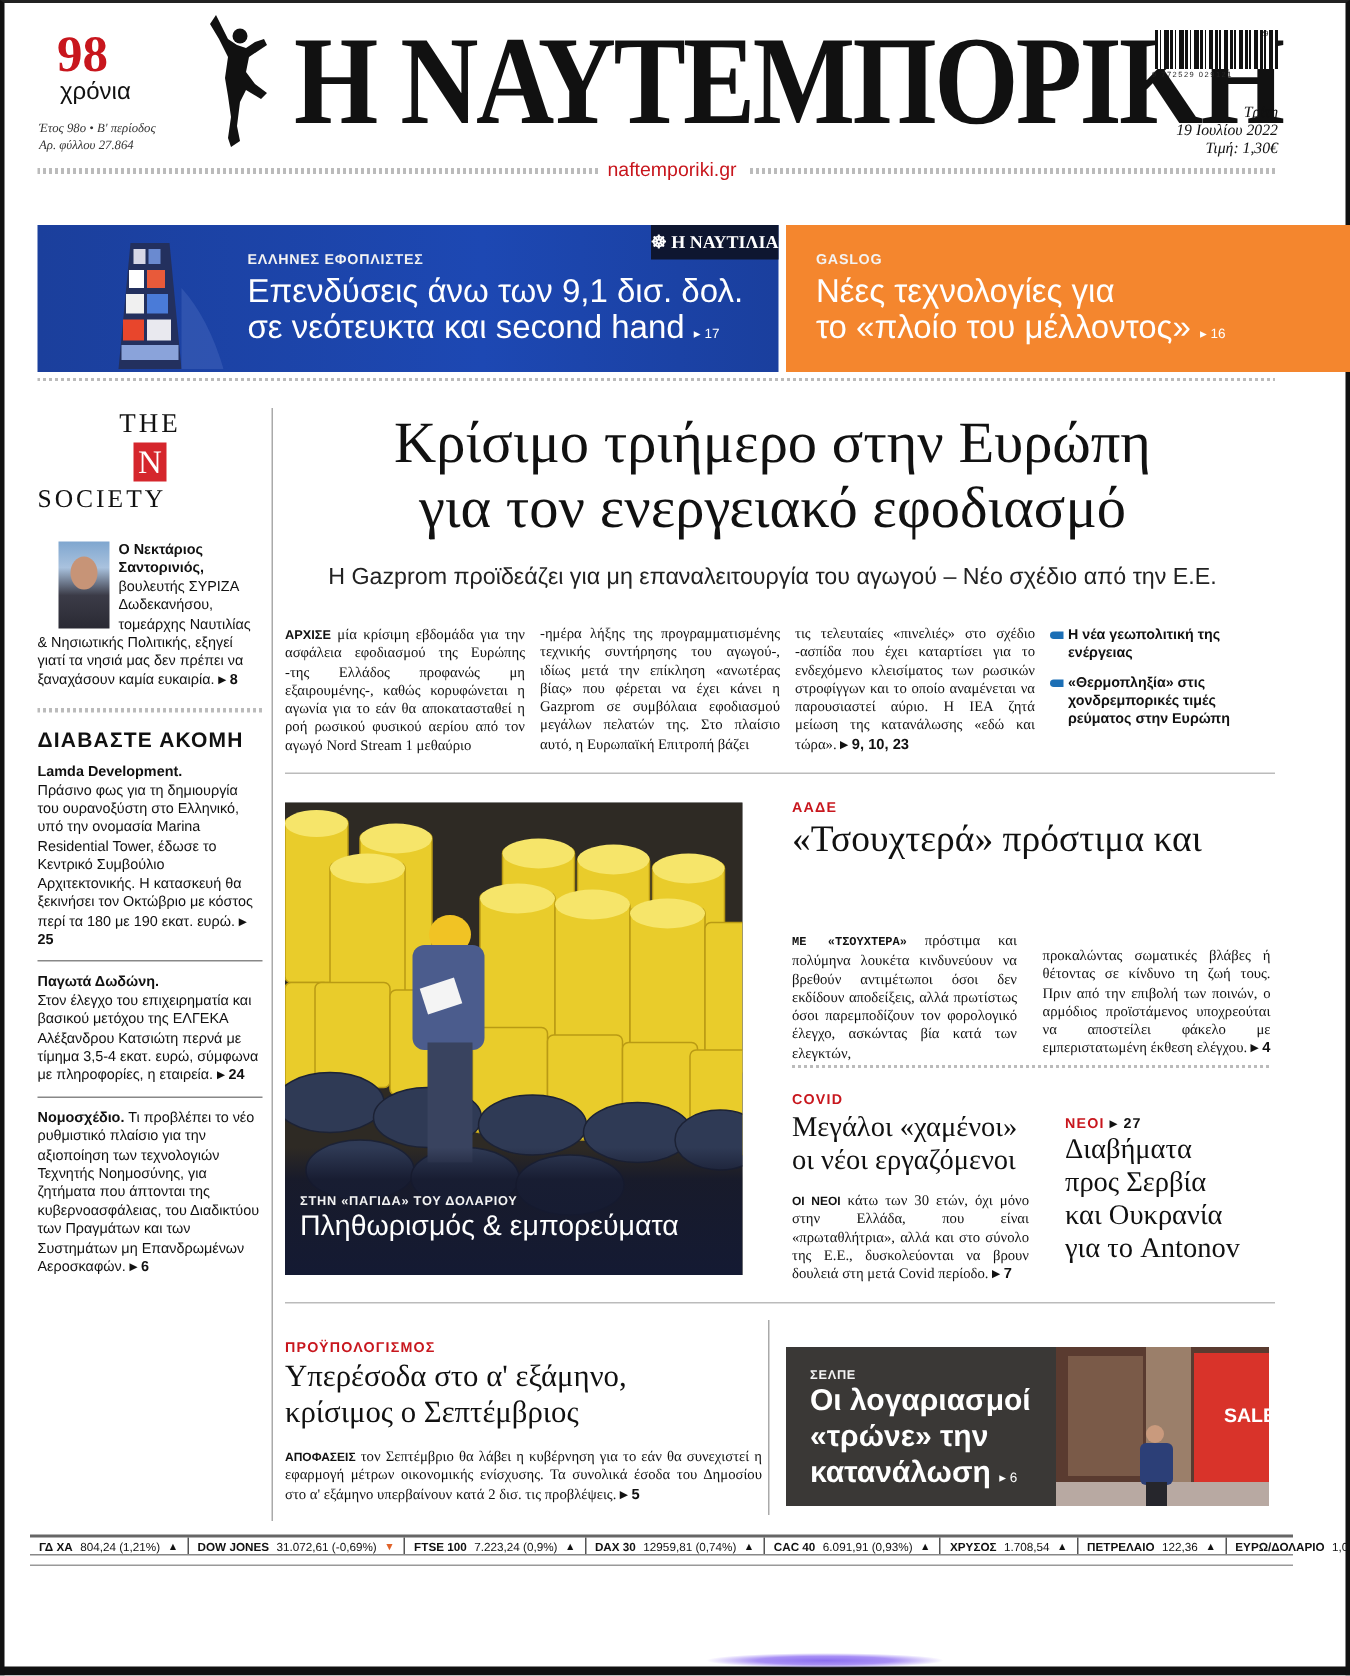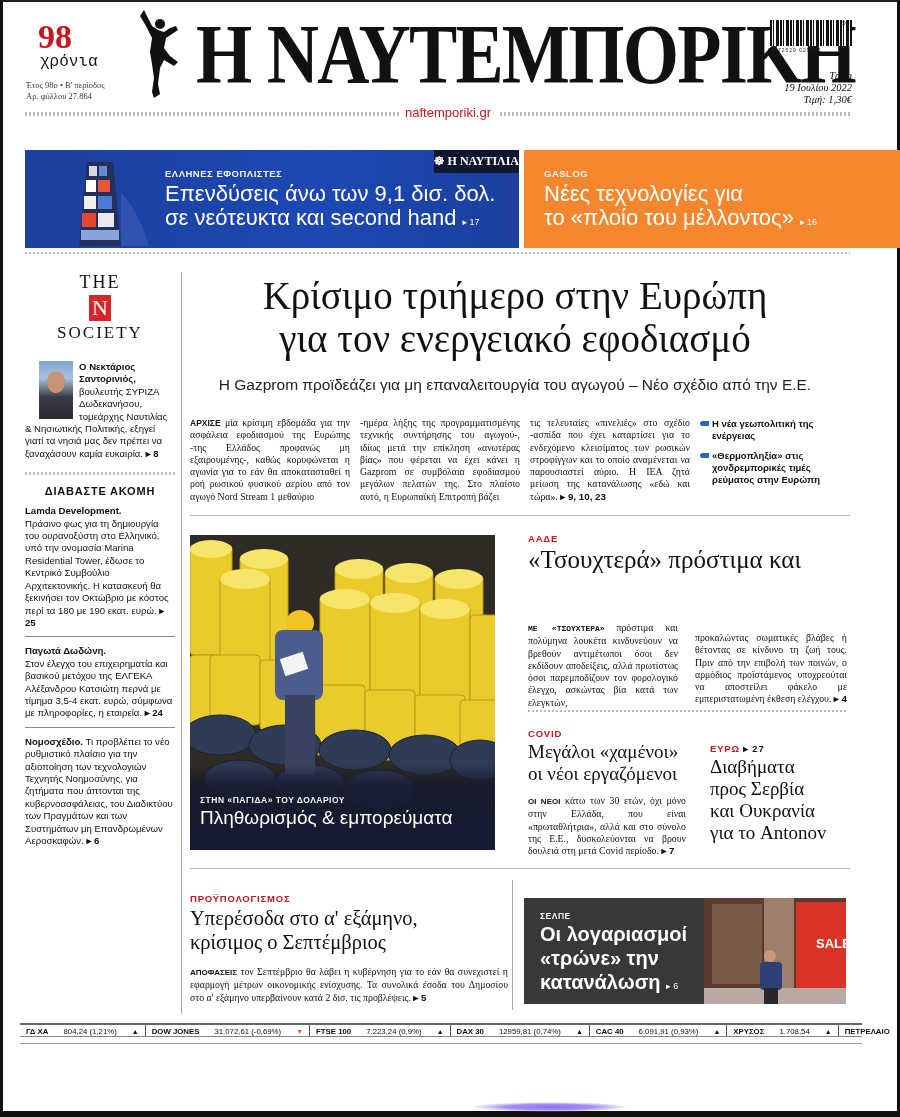--- a/index.html
+++ b/index.html
@@ -2,22 +2,22 @@
 <html><head>
 <meta charset="utf-8">
 <style>
 *{box-sizing:border-box;margin:0;padding:0}
 html,body{width:900px;height:1117px;background:#fff;overflow:hidden}
 body{position:relative;font-family:"Liberation Sans",sans-serif;color:#111}
 .frame{position:absolute;left:0;top:0;width:900px;height:1117px;border-left:3px solid #111;border-right:3px solid #111;border-bottom:6px solid #111;border-top:2px solid #222}
 .abs{position:absolute}
 
 .age-num{left:38px;top:20px;font-family:"Liberation Serif",serif;font-weight:bold;font-size:34px;color:#c8161d;line-height:1}
-.age-lbl{left:40px;top:54px;font-family:Liberation Mono, monospace;font-size:16px;line-height:1}
-.issue{left:26px;top:80px;font-family:"Liberation Serif",serif;font-size:8.5px;line-height:11px;color:#333}
+.age-lbl{left:40px;top:54px;font-family:Liberation Sans, sans-serif;font-size:16px;line-height:1}
+.issue{left:26px;top:80px;font-family:"Liberation Serif",serif;font-style:italic;font-size:8.5px;line-height:11px;color:#333}
 .hermes{left:138px;top:8px;width:46px;height:92px}
 .title{left:196px;top:6px;width:540px;height:98px;font-family:"Liberation Serif",serif;font-weight:bold;font-size:84px;letter-spacing:-2px;line-height:98px;transform:scaleX(0.86);transform-origin:left top;white-space:nowrap}
 .url{left:405px;top:106px;font-size:13px;color:#c8161d;line-height:1}
 .rule-dots{height:4px;background:repeating-linear-gradient(90deg,#bbb 0 2px,#fff 2px 4px)}
 .barcode{left:770px;top:20px;width:82px;height:26px;background:repeating-linear-gradient(90deg,#111 0 2px,#fff 2px 3px,#111 3px 4px,#fff 4px 6px,#111 6px 9px,#fff 9px 10px)}
 .barcode-num{left:768px;top:47px;font-size:5px;color:#222;letter-spacing:1px}
 .barcode-add{left:840px;top:20px;font-size:5px}
 .dateblk{left:740px;top:70px;width:112px;text-align:right;font-family:"Liberation Serif",serif;font-style:italic;font-size:10.5px;line-height:12px}
 
 .ban-blue{left:25px;top:150px;width:494px;height:98px;background:linear-gradient(90deg,#1b3f9c,#1d48b3 60%,#1a3f9e);color:#fff}
@@ -25,43 +25,43 @@
 .ban-kicker{font-size:9.5px;font-weight:bold;letter-spacing:0.5px;color:#f3f3f3}
 .ban-head{font-size:22px;line-height:24px;color:#fff}
 .ship{left:14px;top:2px;width:110px;height:94px}
 .nautilia{right:0;top:0;background:#0e1630;color:#fff;font-family:"Liberation Serif",serif;font-size:12px;padding:4px 0;font-weight:bold}
 .pg{font-size:9px;color:#fff}
 
 .leftcol{left:25px;top:272px;width:150px}
 .vrule{width:1px;background:#aaa}
 .nsoc-the{font-family:"Liberation Serif",serif;font-size:18px;letter-spacing:2px;text-align:center}
 .nsoc-n{width:22px;height:26px;margin:2px auto;background:#d5262c;color:#fff;font-family:"Liberation Serif",serif;font-size:22px;text-align:center;line-height:26px}
-.nsoc-soc{font-family:"Liberation Serif",serif;font-size:17px;letter-spacing:2px;text-align:center}
+.nsoc-soc{font-family:"Liberation Serif",serif;font-size:17px;letter-spacing:2px;}
 .lc-text{font-size:9.6px;line-height:12.4px;color:#111}
 .lc-text b{font-weight:bold}
-.section-lbl{font-size:11px;font-weight:bold;letter-spacing:0.8px;text-align:center}
+.section-lbl{font-size:14px;font-weight:bold;letter-spacing:0.8px;}
 .pref{font-weight:bold}
 
 .main-head{left:190px;top:274px;width:650px;font-family:"Liberation Serif",serif;font-size:39px;line-height:43px;text-align:center;color:#111}
 .main-sub{left:190px;top:376px;width:650px;font-size:15.5px;text-align:center;color:#222}
 .body-serif{font-family:"Liberation Serif",serif;font-size:9.8px;line-height:12.3px;text-align:justify;color:#111}
 .bullets{left:700px;top:418px;width:150px}
 .bullet{font-size:9.5px;font-weight:bold;line-height:12px;position:relative;padding-left:12px;margin-bottom:8px}
 .bullet::before{content:"";position:absolute;left:0;top:3px;width:9px;height:5px;background:#1c6fb5;border-radius:3px 0 0 3px}
 .hrule{height:1px;background:#888}
 
 .photo{left:190px;top:535px;width:305px;height:315px;overflow:hidden;background:#2b2a28}
 .photo-cap{left:0;bottom:0;width:100%;height:85px;background:linear-gradient(180deg,rgba(20,24,44,0) 0,rgba(20,24,44,0.85) 25%,#141a33 100%);color:#fff;padding:8px 10px}
 
 .kicker{font-size:9.5px;font-weight:bold;letter-spacing:0.8px;color:#c8161d}
 .story-head{font-family:"Liberation Serif",serif;color:#111}
 .selpe{left:524px;top:898px;width:322px;height:106px;background:#3a3836;color:#fff;overflow:hidden}
 
 .ticker{left:20px;top:1023px;width:842px;height:14px;font-size:7.8px;line-height:14px;white-space:nowrap;border-top:2px solid #666;border-bottom:1px solid #888;display:flex}
-.tick{padding:0 6px;border-right:1px solid #555;display:flex;gap:15px}
+.tick{padding:0 6px;border-right:1px solid #555;display:flex;gap:5px}
 .tick b{font-weight:bold}
 .up{color:#111;font-size:7px}
 .down{color:#e0632a;font-size:7px}
 .purple{left:470px;top:1102px;width:160px;height:10px;background:radial-gradient(ellipse at center,#8c6ff0 0,#a990f5 40%,rgba(255,255,255,0) 70%)}
 </style>
 </head>
 <body>
 
 <div class="frame"></div>
 
@@ -216,21 +216,21 @@
 <div class="abs body-serif" style="left:695px;top:632px;width:152px"><span>προκαλώντας σωματικές βλάβες ή θέτοντας σε κίνδυνο τη ζωή τους. Πριν από την επιβολή των ποινών, ο αρμόδιος προϊστάμενος υποχρεούται να αποστείλει φάκελο με εμπεριστατωμένη έκθεση ελέγχου.</span> <b style="font-family:'Liberation Sans',sans-serif"><span>▸</span> <span>4</span></b></div>
 <div class="abs rule-dots" style="left:528px;top:710px;width:320px;height:2px"></div>
 
 <div class="abs kicker" style="left:528px;top:728px">COVID</div>
 <div class="abs story-head" style="left:528px;top:741px;width:180px;font-size:19px;line-height:22px">
   <div>Μεγάλοι «χαμένοι»</div>
   <div>οι νέοι εργαζόμενοι</div>
 </div>
 <div class="abs body-serif" style="left:528px;top:795px;width:158px"><b style="font-family:'Liberation Sans',sans-serif;font-size:8px">ΟΙ ΝΕΟΙ</b> <span>κάτω των 30 ετών, όχι μόνο στην Ελλάδα, που είναι «πρωταθλήτρια», αλλά και στο σύνολο της Ε.Ε., δυσκολεύονται να βρουν δουλειά στη μετά Covid περίοδο.</span> <b style="font-family:'Liberation Sans',sans-serif"><span>▸</span> <span>7</span></b></div>
 
-<div class="abs kicker" style="left:710px;top:743px"><span>ΕΥΡΩ</span> <span style="color:#111"><span>▸</span> <span>27</span></span></div>
+<div class="abs kicker" style="left:710px;top:743px"><span>ΝΕΟΙ</span> <span style="color:#111"><span>▸</span> <span>27</span></span></div>
 <div class="abs story-head" style="left:710px;top:756px;width:140px;font-size:19px;line-height:22px">
   <div>Διαβήματα</div>
   <div>προς Σερβία</div>
   <div>και Ουκρανία</div>
   <div>για το Antonov</div>
 </div>
 <div class="abs hrule" style="left:190px;top:868px;width:660px;background:#bbb"></div>
 <div class="abs vrule" style="left:512px;top:880px;height:130px"></div>
 
 <div class="abs kicker" style="left:190px;top:893px">ΠΡΟΫΠΟΛΟΓΙΣΜΟΣ</div>

